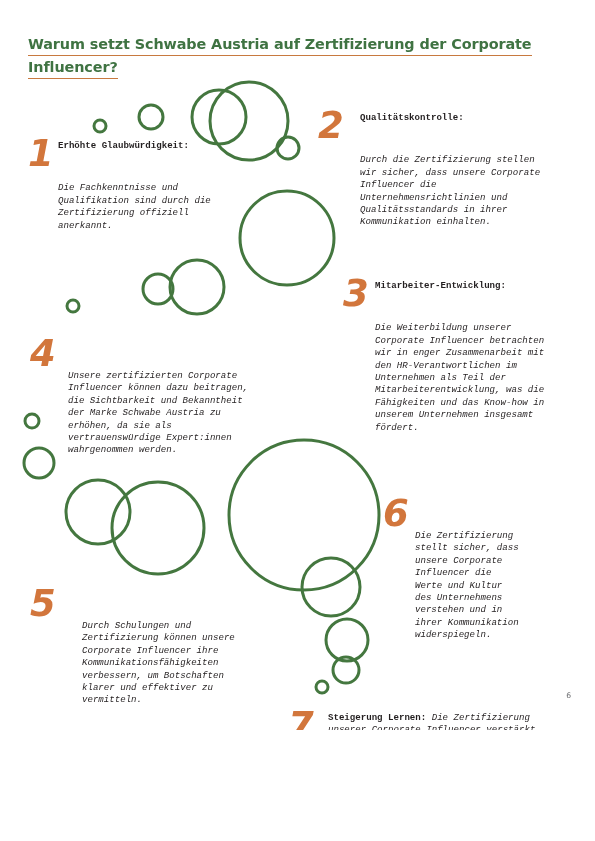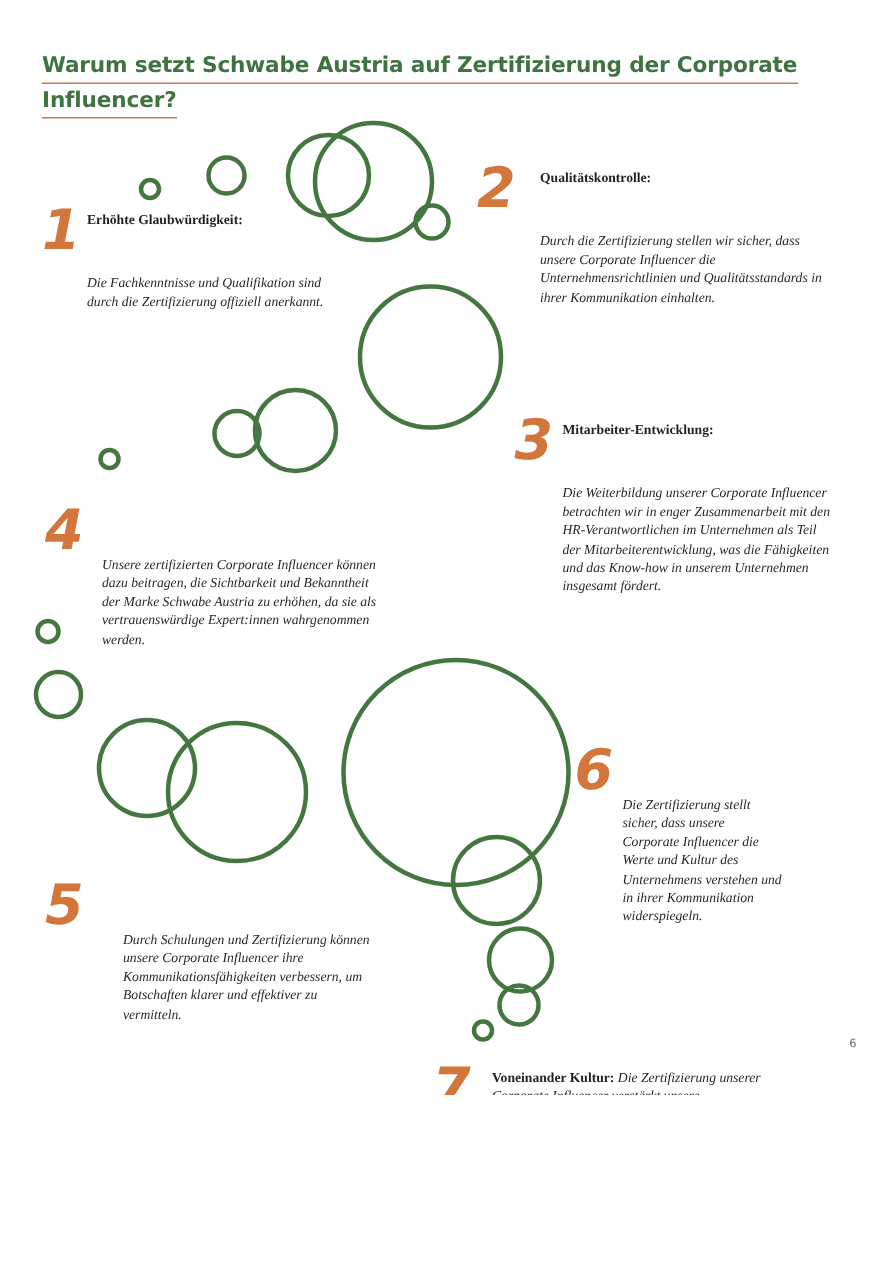--- a/index.html
+++ b/index.html
@@ -59,21 +59,21 @@
     font-style: italic;
     font-size: 37px;
     line-height: 33px;
     color: #D2763C;
     flex: 0 0 auto;
     text-align: left;
     margin-top: -3px;
   }
   .item-body {
     flex: 1 1 auto;
-    font-family: Liberation Serif, serif;
+    font-family: Liberation Mono, monospace;
     font-size: 9.1px;
     line-height: 12.4px;
     color: #231F20;
   }
   .item-heading {
     font-weight: bold;
     font-style: normal;
   }
   .item-text {
     font-style: italic;
@@ -166,20 +166,20 @@
   <div class="item block-head" style="left:383px; top:500px; width:178px;">
     <div class="item-number" style="width:32px;">6</div>
     <div class="item-body" style="max-width:108px;">
       <span class="item-text">Die Zertifizierung stellt sicher, dass unsere Corporate Influencer die Werte und Kultur des Unternehmens verstehen und in ihrer Kommunikation widerspiegeln.</span>
     </div>
   </div>
 
   <div class="item inline-head" style="left:288px; top:712px; width:248px;">
     <div class="item-number" style="width:40px;">7</div>
     <div class="item-body">
-      <span class="item-heading">Voneinander Kultur: </span>
+      <span class="item-heading">Steigerung Lernen: </span>
       <span class="item-text">Die Zertifizierung unserer Corporate Influencer verstärkt unsere Unternehmenskultur, die lebenslanges Lernen und berufliche Weiterentwicklung hochhält.</span>
     </div>
   </div>
 
   <div id="page-number">6</div>
 
 </div>
 
 </body></html>

